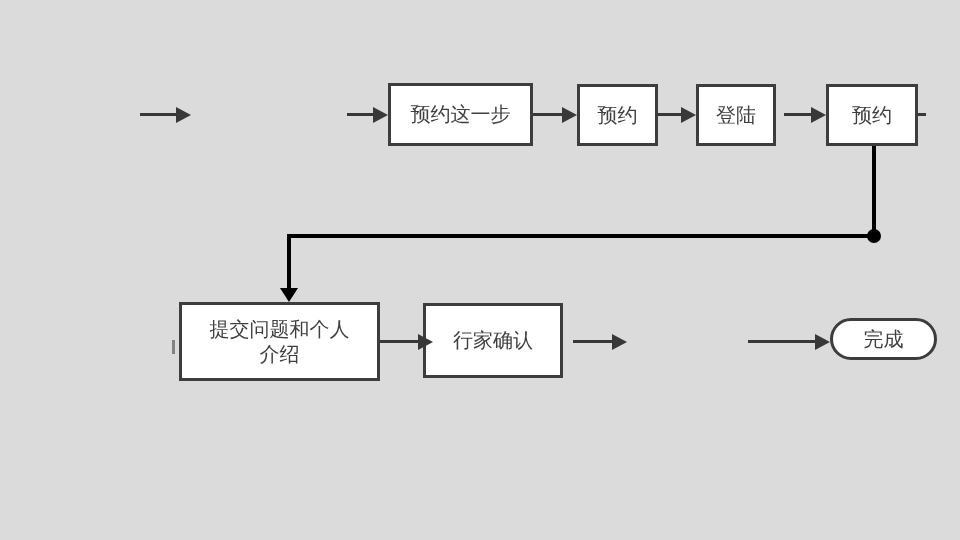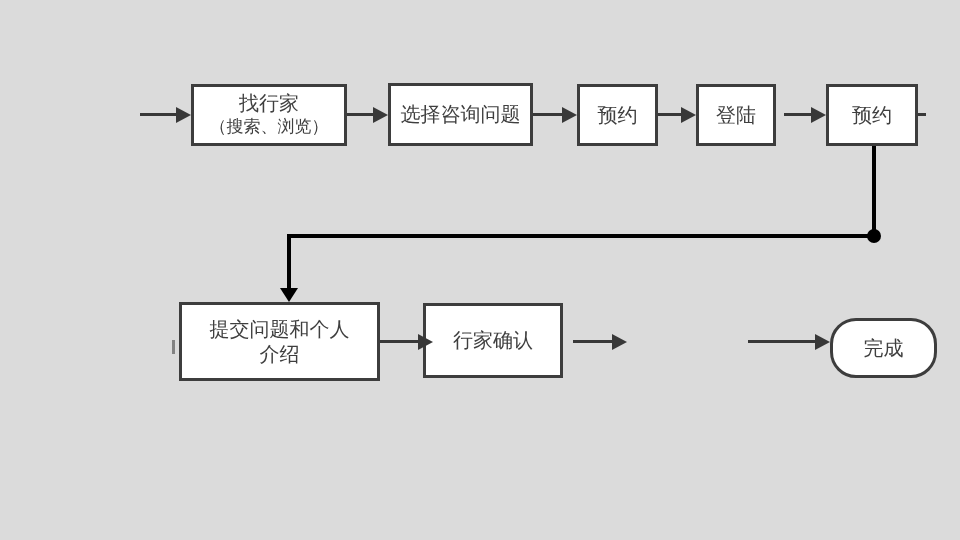--- a/index.html
+++ b/index.html
@@ -42,27 +42,23 @@
     position:absolute;left:0;top:442px;width:960px;
     text-align:center;font-size:20px;color:var(--caption,#2a2a2a);
   }
 </style>
 </head>
 <body>
 
 <div class="stage">
 
 
-  <div class="node box" style="left:191px;top:84px;width:156px;height:62px">
-    <span class="l1">找行家</span>
-    <span class="l2">（搜索、浏览）</span>
-  </div>
 
   <div class="node box" style="left:388px;top:83px;width:145px;height:63px">
-    <span class="l1">选择咨询问题</span>
+    <span class="l1">预约这一步</span>
 
   </div>
 
   <div class="node box" style="left:577px;top:84px;width:81px;height:62px">
     <span class="l1">预约</span>
 
   </div>
 
   <div class="node box" style="left:696px;top:84px;width:80px;height:62px">
     <span class="l1">登陆</span>
@@ -102,21 +98,21 @@
     <span class="l1">提交问题和个人</span>
     <span class="l1">介绍</span>
   </div>
 
   <div class="node box" style="left:423px;top:303px;width:140px;height:75px">
     <span class="l1">行家确认</span>
 
   </div>
 
 
-  <div class="node pill big" style="left:830px;top:318px;width:107px;height:60px">
+  <div class="node pill big" style="left:830px;top:318px;width:107px;height:42px">
     <span class="l1">完成</span>
 
   </div>
 
   <div class="aline" style="left:380px;top:340px;width:39px;height:3px"></div>
   <div class="ahead" style="left:418px;top:334px"></div>
 
   <div class="aline" style="left:573px;top:340px;width:40px;height:3px"></div>
   <div class="ahead" style="left:612px;top:334px"></div>
 

